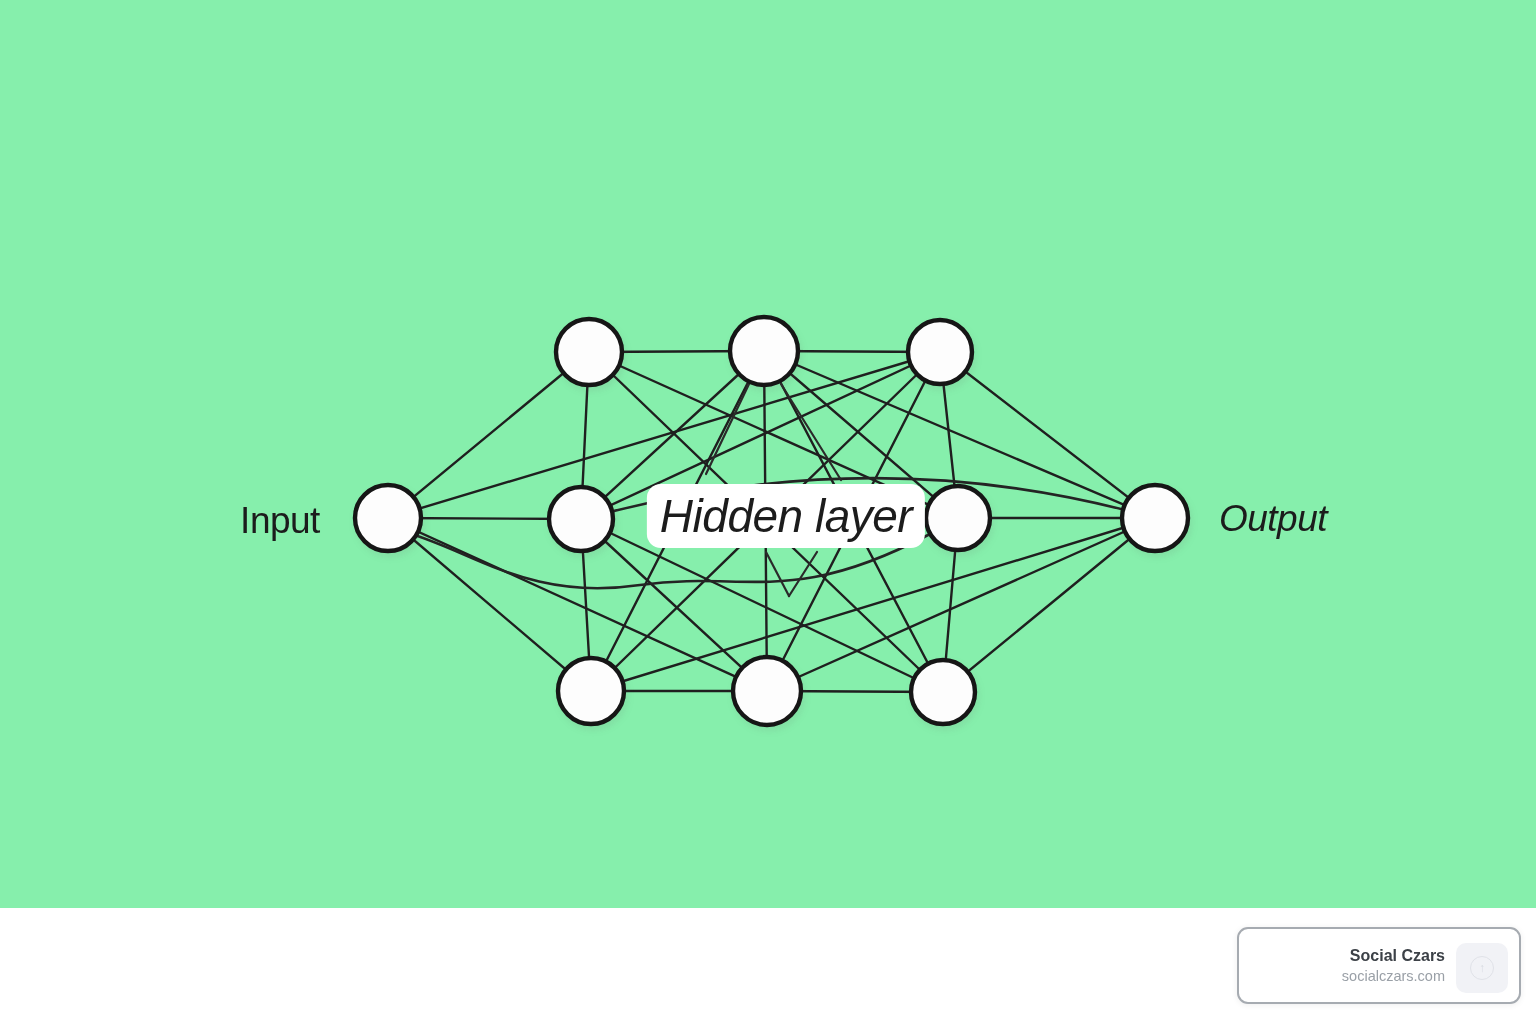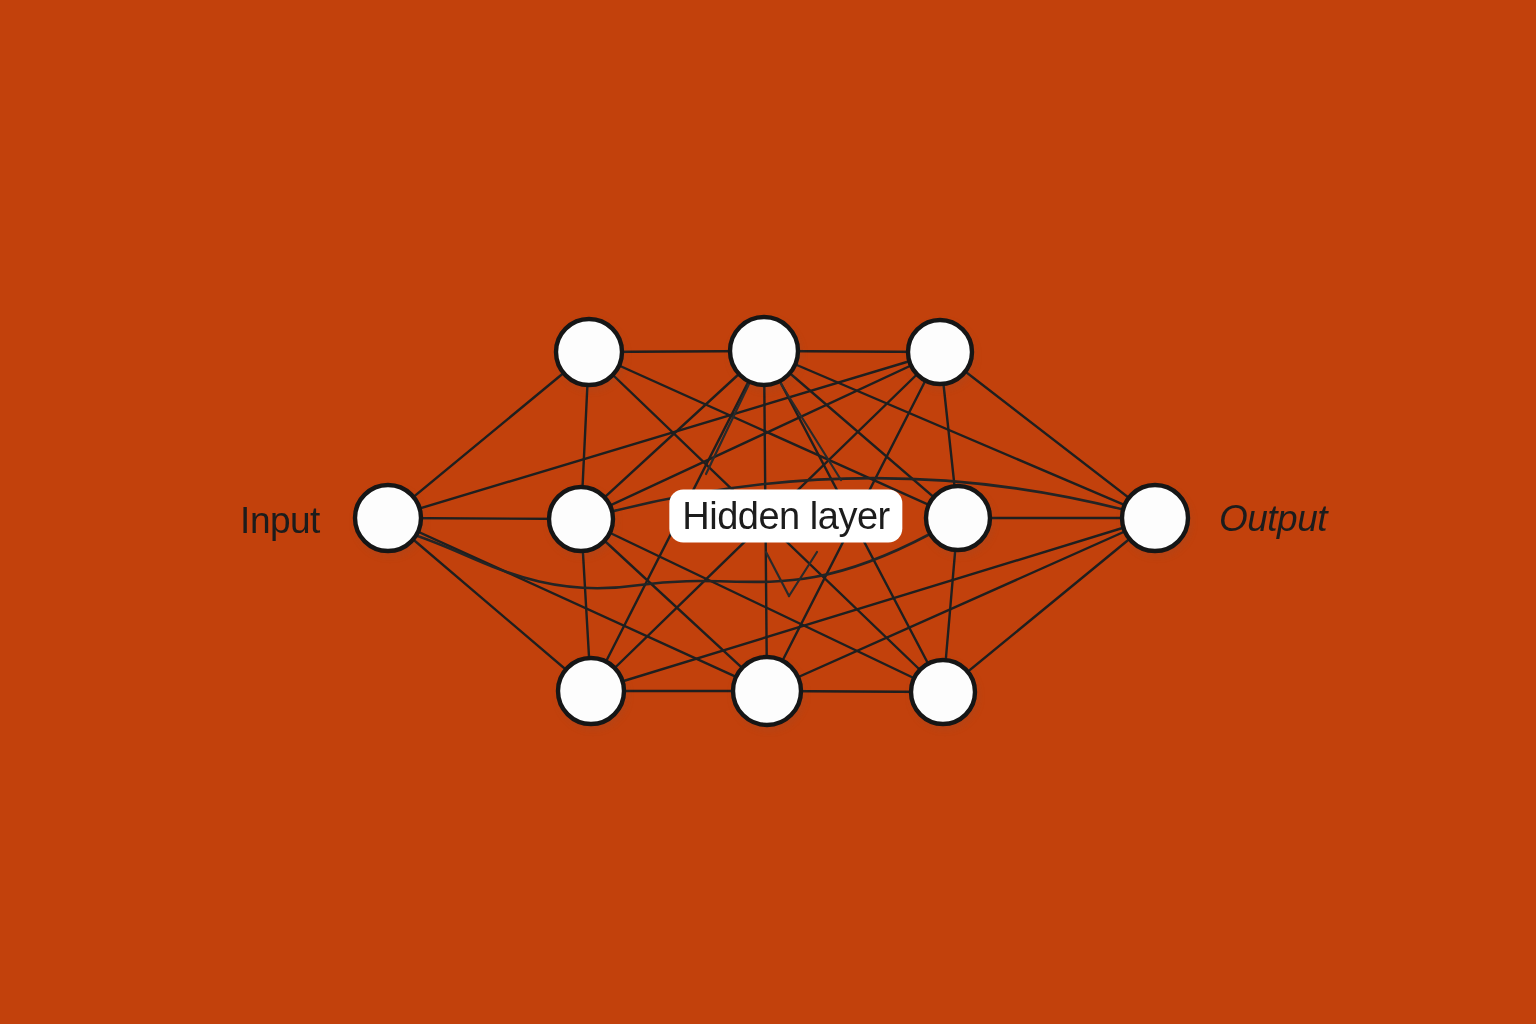--- a/index.html
+++ b/index.html
@@ -1,28 +1,28 @@
 <!DOCTYPE html>
 <html><head>
 <meta charset="utf-8">
 <style>
   html,body{margin:0;padding:0;}
   body{width:1536px;height:1024px;overflow:hidden;background:#ffffff;
        font-family:"Liberation Sans", sans-serif;}
-  .stage{position:relative;width:1536px;height:1024px;background:#c2410c;}
+  .stage{position:relative;width:1536px;height:908px;background:#86efac;}
   svg.net{position:absolute;left:0;top:0;}
   .edge{fill:none;stroke:#1f1f1f;stroke-width:2.4;stroke-linecap:round;}
   .edge-curve{fill:none;stroke:#242424;stroke-width:2.6;stroke-linecap:round;}
   .artifact{fill:none;stroke:#2a2a2a;stroke-width:2.2;stroke-linecap:round;}
   .node{fill:#fdfdfd;stroke:#161616;stroke-width:4.4;
         filter:drop-shadow(2px 4px 3px rgba(90,90,90,0.10));}
   .diagram-label{position:absolute;transform:translate(-50%,-50%);
         color:#1c1c1c;white-space:nowrap;letter-spacing:-0.5px;}
   .lbl-input{font-size:37px;}
-  .lbl-hidden{font-size:38px;background:#ffffff;padding:5px 13px;border-radius:14px;}
+  .lbl-hidden{font-size:46px;background:#ffffff;padding:5px 13px;border-radius:14px;font-style:italic;}
   .lbl-output{font-size:37px;}
   
   .wm-box{position:absolute;left:1237px;top:927px;width:284px;height:77px;
         box-sizing:border-box;background:#ffffff;border:2px solid #a6abb1;
         border-radius:11px;box-shadow:0 1px 6px rgba(0,0,0,0.07);}
   .wm-text{position:absolute;left:0;top:0;bottom:0;right:74px;display:flex;
         flex-direction:column;justify-content:center;align-items:flex-end;gap:1px;}
   .wm-title{font-size:16px;font-weight:bold;color:#3c4147;line-height:20px;}
   .wm-url{font-size:14.5px;color:#9aa0a7;line-height:18px;}
   .wm-icon{position:absolute;left:217px;top:14px;width:52px;height:50px;
@@ -86,14 +86,23 @@
       <circle class="node" cx="943" cy="692" r="32"></circle>
       <circle class="node" cx="1155" cy="518" r="33"></circle>
     </svg>
 
   <div class="diagram-label lbl-input" id="lbl-input" style="left: 280px; top: 521px;">Input</div>
 
   <div class="diagram-label lbl-hidden" id="lbl-hidden" style="left: 786px; top: 516px;">Hidden layer</div>
 
   <div class="diagram-label lbl-output" id="lbl-output" style="left: 1273px; top: 519px; font-style: italic;">Output</div>
 
+  <div class="wm-box">
+    <div class="wm-text">
+      <span class="wm-title">Social Czars</span>
+      <span class="wm-url">socialczars.com</span>
+    </div>
+    <div class="wm-icon">
+      <span class="wm-glyph">↑</span>
+    </div>
+  </div>
 
 </div>
 
 </body></html>

